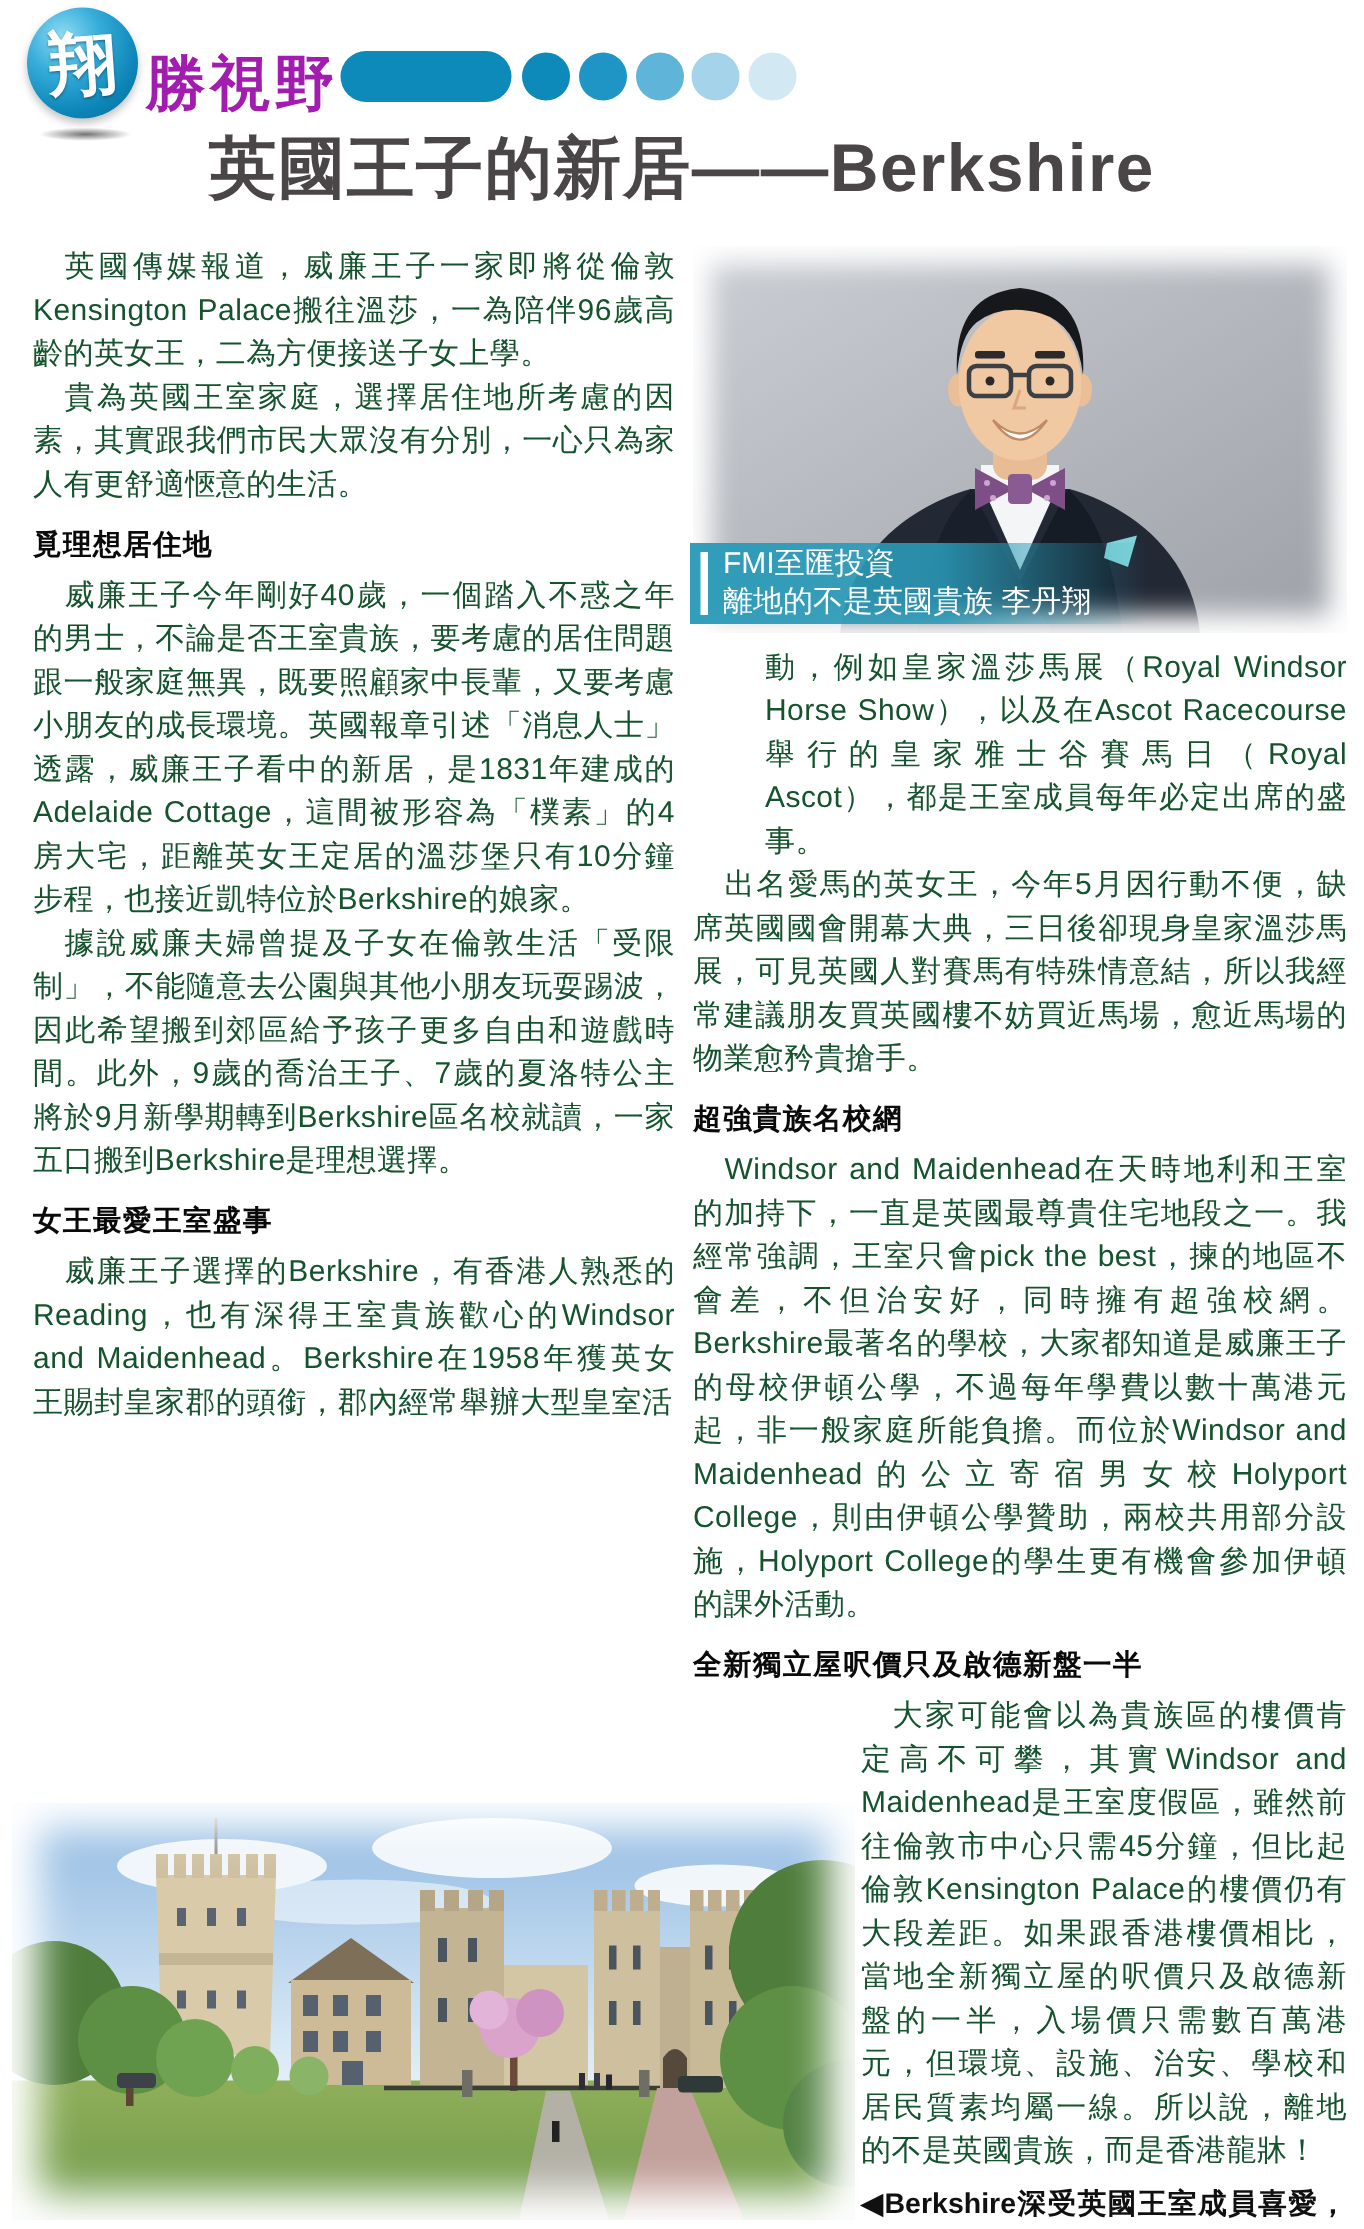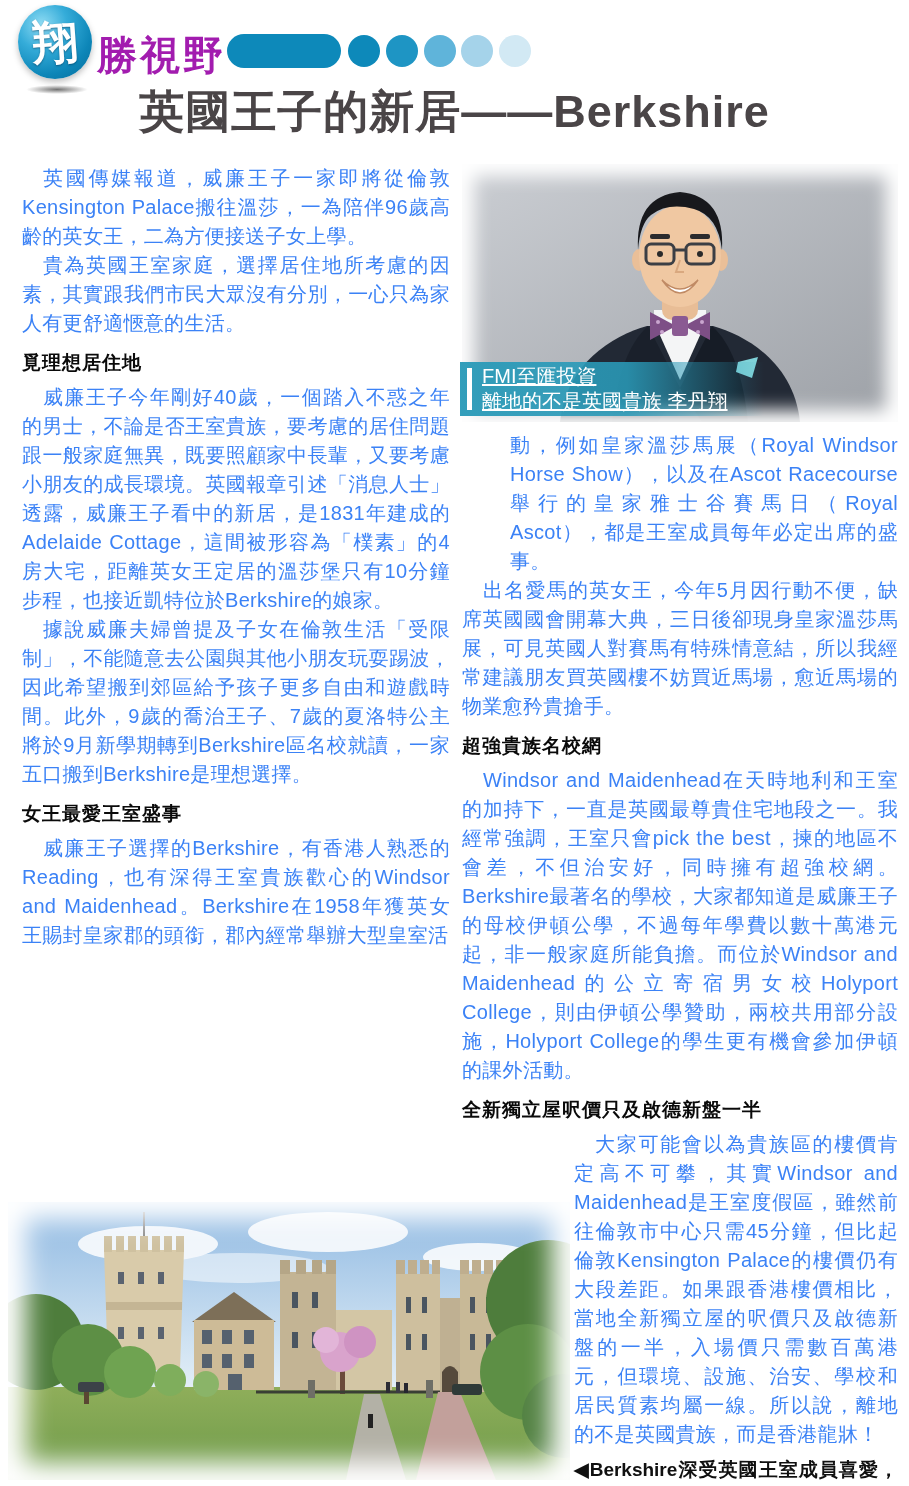--- a/index.html
+++ b/index.html
@@ -35,39 +35,39 @@
   .article-title {
     position:absolute; left:0; right:0; top:82px; margin:0; text-align:center;
     font-size:45px; font-weight:bold; color:#4a4547; letter-spacing:1px; white-space:nowrap;
   }
   
   .col { position:absolute; top:164px; }
   .col-left  { left:22px;  width:428px; }
   .col-right { left:462px; width:436px; }
   .para {
     margin:0; font-size:20px; line-height:29px; text-align:justify;
-    text-indent:21px; color:#3b82f6; letter-spacing:0.3px;
+    text-indent:21px; color:#14532d; letter-spacing:0.3px;
   }
   .no-indent { text-indent:0;margin-left:48px; }
   .sec-heading {
     margin:12px 0 7px; font-size:19px; font-weight:800; text-align:left;
     color:#0a0a0a; letter-spacing:1px;
   }
   
   .portrait { position:relative; margin:0 0 9px; height:258px; }
   .portrait svg { position:absolute; left:0; top:0; width:100%; height:100%; }
   .feather { position:absolute; left:0; top:0; right:0; bottom:0; pointer-events:none;
              box-shadow:inset 0 0 18px 12px #ffffff; }
   .caption-bar {
     position:absolute; left:-2px; bottom:6px; width:304px; height:54px;
     background:linear-gradient(to right, rgba(42,154,184,0.96) 0%, rgba(42,154,184,0.88) 55%, rgba(42,154,184,0) 100%);
     display:flex; align-items:center;
   }
   .caption-tick { width:5px; height:42px; background:#ffffff; margin-left:7px; flex:none; }
-  .caption-text { padding-left:10px; color:#ffffff; font-size:20px; line-height:25px; white-space:nowrap;text-decoration:underline; }
+  .caption-text { padding-left:10px; color:#ffffff; font-size:20px; line-height:25px; white-space:nowrap; }
   
   .castle { position:absolute; left:8px; top:1202px; width:562px; height:278px; }
   .castle svg { position:absolute; left:0; top:0; width:100%; height:100%; }
   .castle .feather { box-shadow:inset 0 0 26px 18px #ffffff; }
   
   .wrap-spacer { float:left; width:112px; height:302px; margin-top:87px; }
   .photo-caption {
     margin:7px 0 0; font-size:19px; line-height:28px; font-weight:bold;
     text-align:justify; color:#101010;
   }

